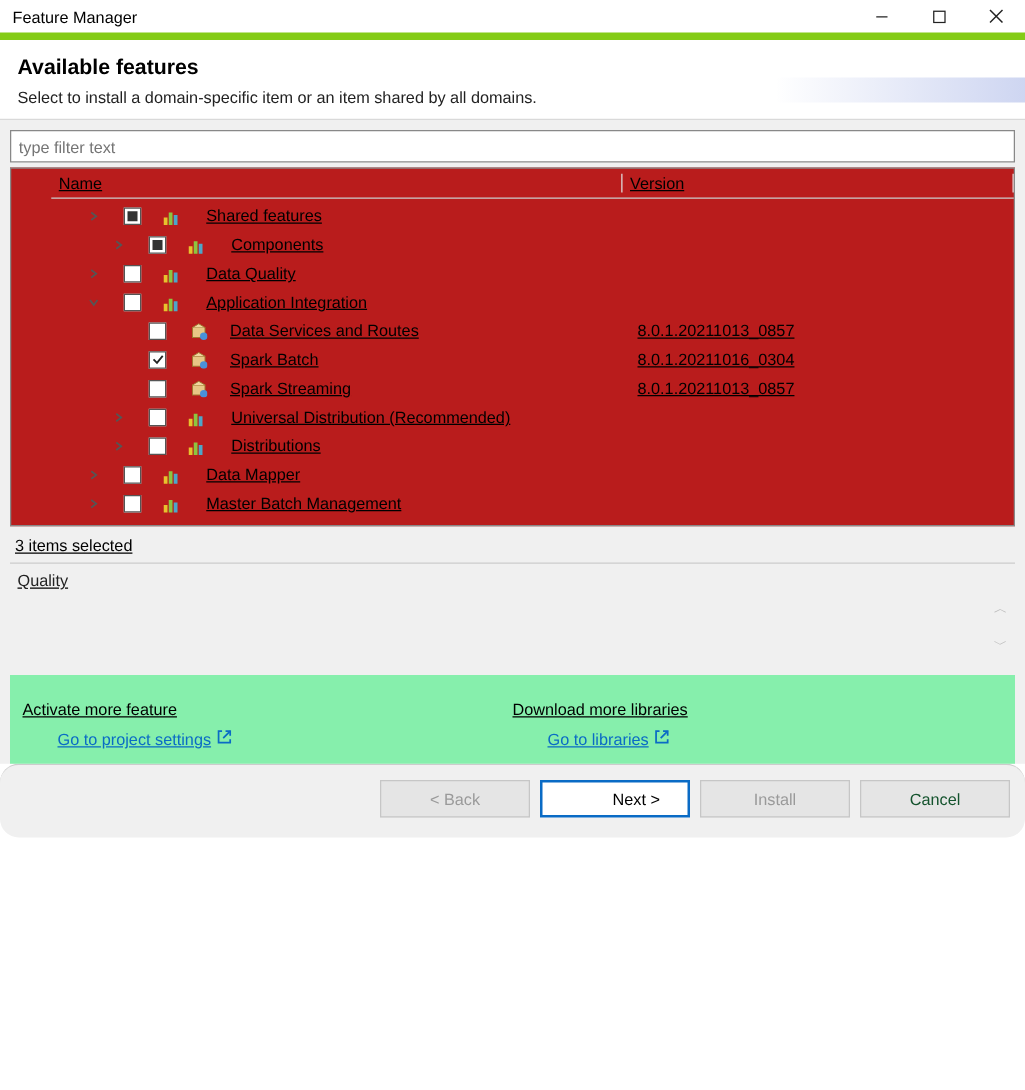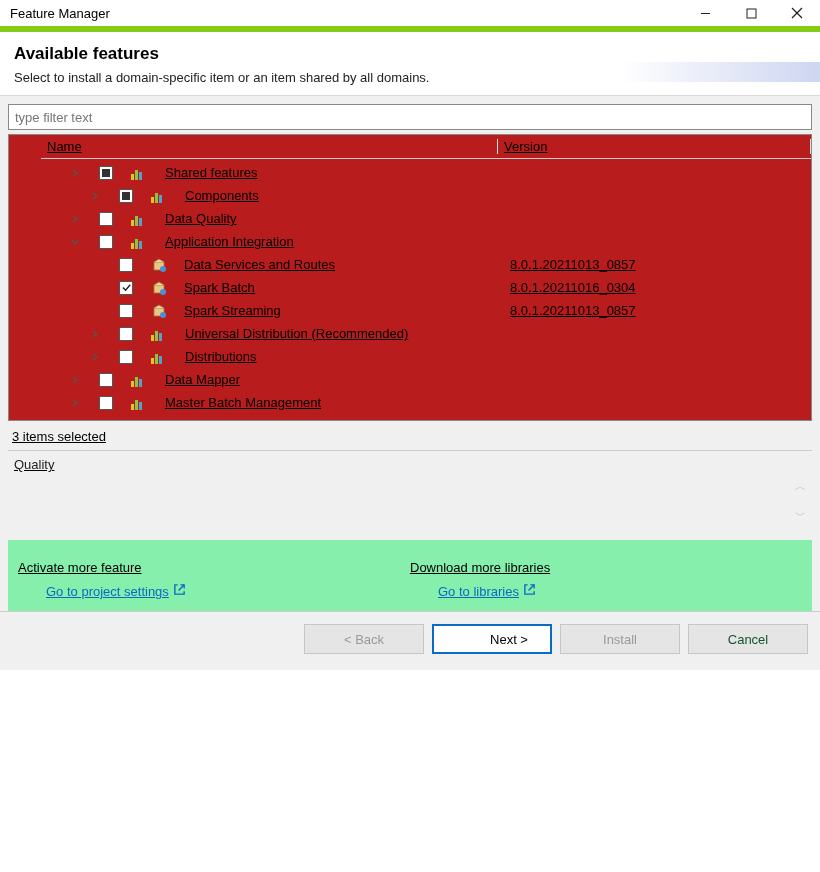--- a/index.html
+++ b/index.html
@@ -139,21 +139,21 @@
     color: #0a6bc5; text-decoration: underline;
     display: inline-flex; align-items: flex-end; gap: 4px;
     font-size: 13px;
     margin-left: 28px;
   }
   .ext-icon { color: #0a6bc5; }
   .footer {
     border-top: 1px solid #ccc;
     background: #f0f0f0;
     padding: 12px 12px 16px 0;
-    display: flex; justify-content: flex-end; gap: 8px;
+    display: flex; justify-content: flex-end; gap: 8px; border-radius: 15px;
   }
   .footer button {
     width: 120px; height: 30px;
     font-size: 13px;
     background: #e5e5e5;
     border: 1px solid #c6c6c6;
     color: #14532d;
   }
   .footer button.disabled { color: #9a9a9a; }
   .footer button.primary {

